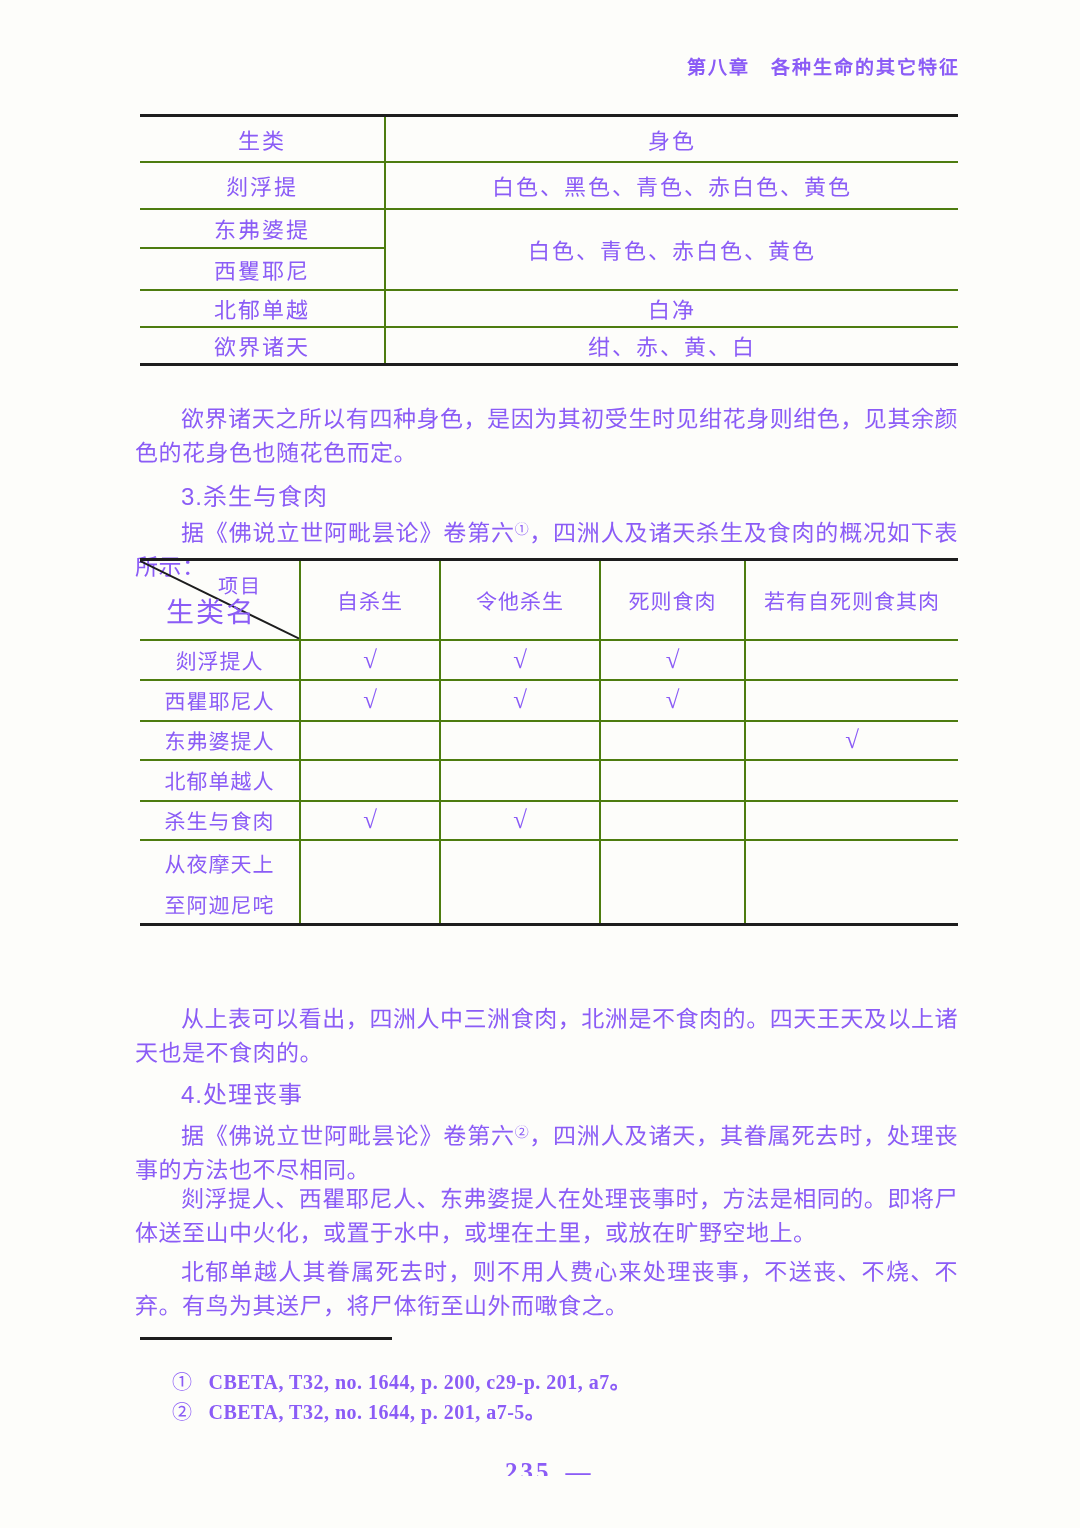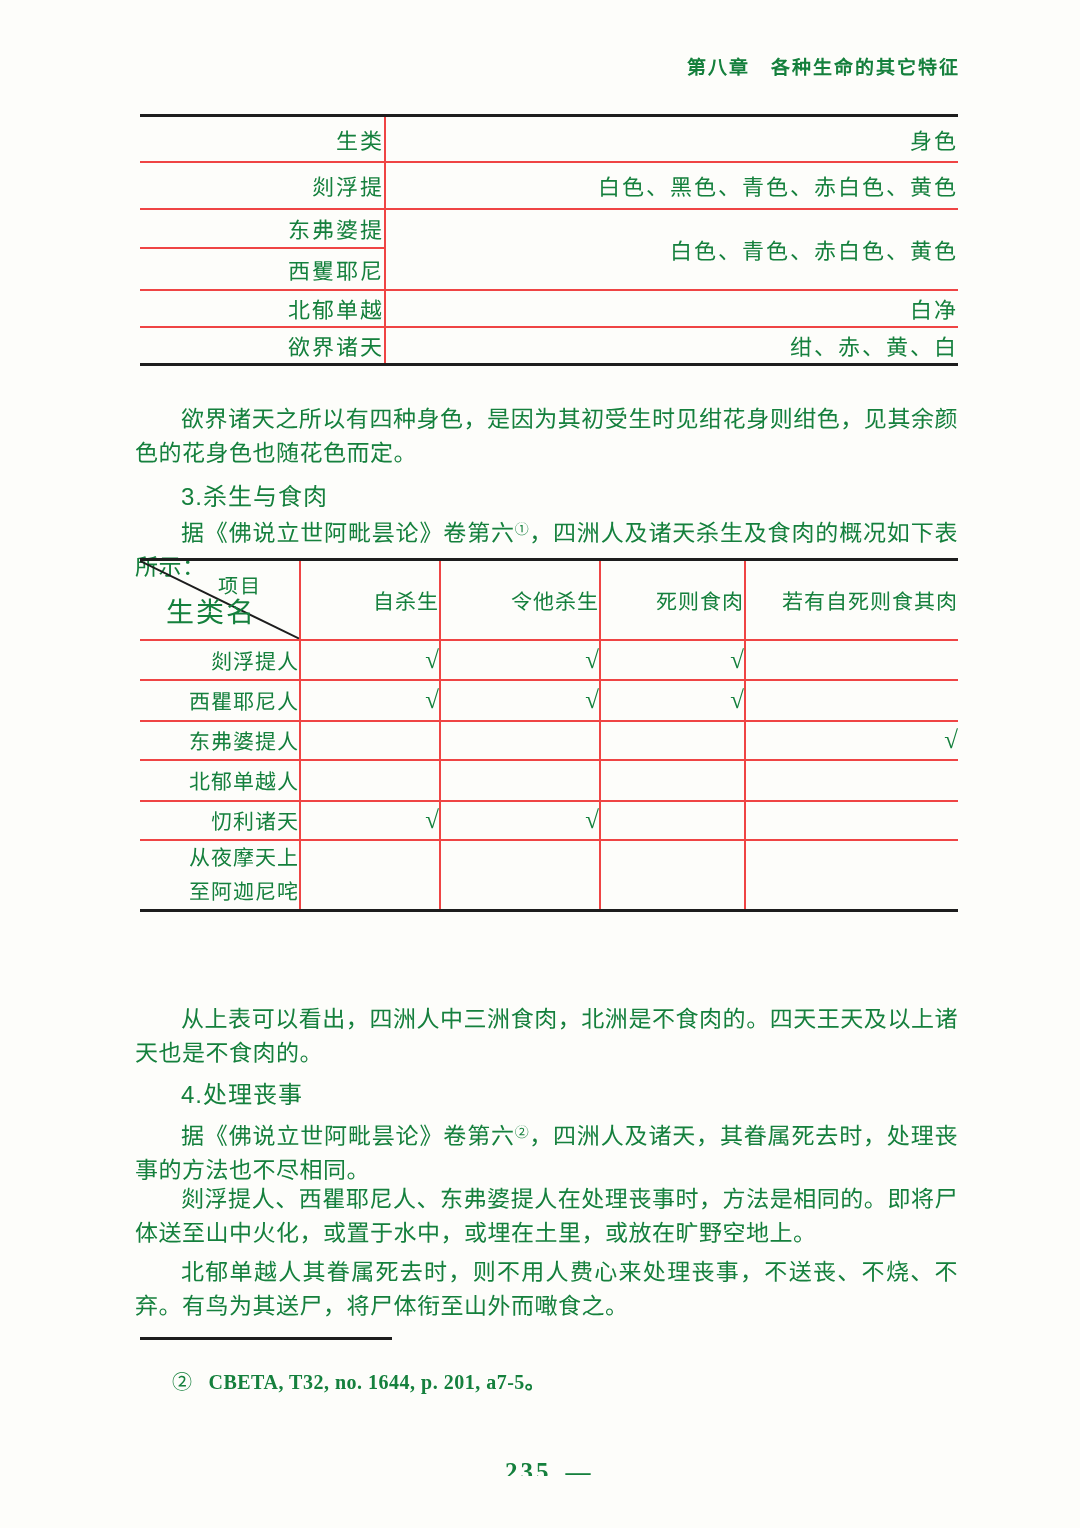--- a/index.html
+++ b/index.html
@@ -3,21 +3,21 @@
 <meta charset="utf-8">
 <style>
   * { box-sizing: border-box; margin: 0; padding: 0; }
   html, body { background: #e8e8e4; }
   .page {
     position: relative;
     width: 1080px;
     height: 1528px;
     margin: 0 auto;
     background: #fdfdfa;
-    color: #15803d;
+    color: #8b5cf6;
     font-family: "Liberation Serif", "DejaVu Serif", serif;
     overflow: hidden;
   }
   
   .running-header {
     position: absolute;
     top: 52px;
     right: 120px;
     font-size: 19px;
     letter-spacing: 2px;
@@ -27,22 +27,22 @@
   .dtable {
     position: absolute;
     left: 140px;
     width: 818px;
     border-collapse: collapse;
     table-layout: fixed;
     border-top: 3px solid #1d1d1d;
     border-bottom: 3px solid #1d1d1d;
   }
   .dtable td {
-    border: 2px solid #ef4444;
-    text-align: right;
+    border: 2px solid #4d7c0f;
+    text-align: center;
     vertical-align: middle;
     font-size: 21px;
     letter-spacing: 1px;
     padding: 0;
   }
   .dtable td:first-child { border-left: none; }
   .dtable td:last-child  { border-right: none; }
 
   
   .t1 { top: 114px; }
@@ -58,21 +58,21 @@
   .t2 { top: 558px; }
   .t2 tr:nth-child(1) { height: 80px; }
   .t2 tr:nth-child(2) { height: 40px; }
   .t2 tr:nth-child(3) { height: 41px; }
   .t2 tr:nth-child(4) { height: 39px; }
   .t2 tr:nth-child(5) { height: 41px; }
   .t2 tr:nth-child(6) { height: 39px; }
   .t2 tr:nth-child(7) { height: 43px; }
   .t2 tr:nth-child(8) { height: 81px; }
   .t2 .check { font-size: 25px; letter-spacing: 0; }
-  .t2 .rowlabel2 div { line-height: 34px; }
+  .t2 .rowlabel2 div { line-height: 34px; margin-top: 7px; }
 
   .corner-cell { position: relative; }
   .corner-cell svg { position: absolute; left: 0; top: 0; width: 100%; height: 100%; display: block; }
   .corner-top    { position: absolute; top: 9px;  left: 78px; font-size: 20px; letter-spacing: 2px; }
   .corner-bottom { position: absolute; bottom: 9px; left: 26px; font-size: 28px; letter-spacing: 2px; }
 
   
   .para {
     position: absolute;
     left: 135px;
@@ -219,21 +219,21 @@
       <td class="check">√</td>
     </tr>
     <tr>
       <td>北郁单越人</td>
       <td class="check"></td>
       <td class="check"></td>
       <td class="check"></td>
       <td class="check"></td>
     </tr>
     <tr>
-      <td>忉利诸天</td>
+      <td>杀生与食肉</td>
       <td class="check">√</td>
       <td class="check">√</td>
       <td class="check"></td>
       <td class="check"></td>
     </tr>
     <tr>
       <td class="rowlabel2">
         <div>从夜摩天上</div>
         <div>至阿迦尼咤</div>
       </td>
@@ -251,18 +251,19 @@
 
   <p class="para" style="top:1116px"><span>据《佛说立世阿毗昙论》卷第六</span><sup class="fn-ref">②</sup><span>，四洲人及诸天，其眷属死去时，处理丧事的方法也不尽相同。</span></p>
 
   <p class="para" style="top:1183px">剡浮提人、西瞿耶尼人、东弗婆提人在处理丧事时，方法是相同的。即将尸体送至山中火化，或置于水中，或埋在土里，或放在旷野空地上。</p>
 
   <p class="para" style="top:1256px">北郁单越人其眷属死去时，则不用人费心来处理丧事，不送丧、不烧、不弃。有鸟为其送尸，将尸体衔至山外而噉食之。</p>
 
   <div class="footnote-divider"></div>
 
   <div class="footnotes">
+    <div><span class="marker">①</span><span>CBETA, T32, no. 1644, p. 200, c29-p. 201, a7。</span></div>
     <div><span class="marker">②</span><span>CBETA, T32, no. 1644, p. 201, a7-5。</span></div>
   </div>
 
   <div class="page-number-clip"><span>235</span><span class="dash">—</span></div>
 
 </div>
 
 </body></html>

